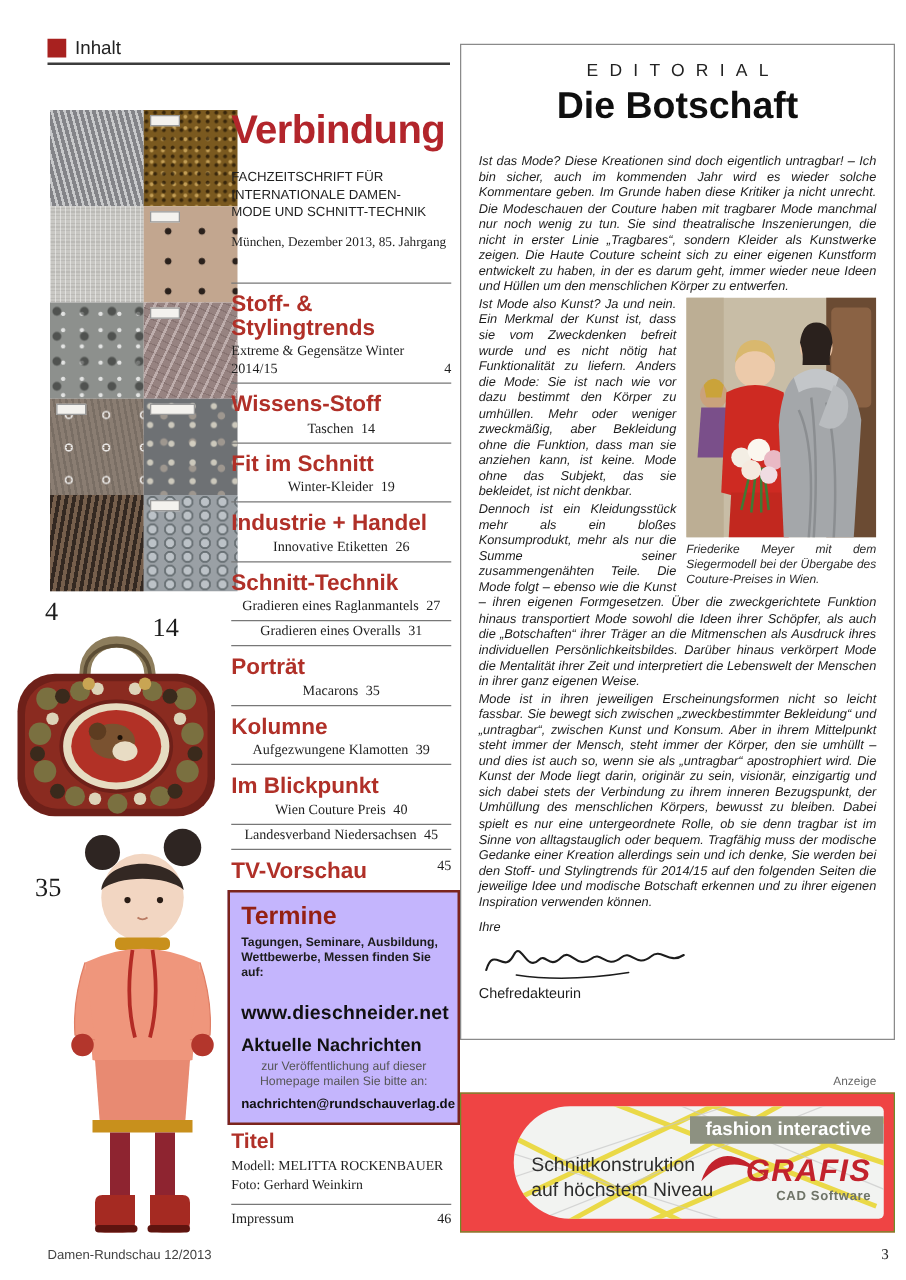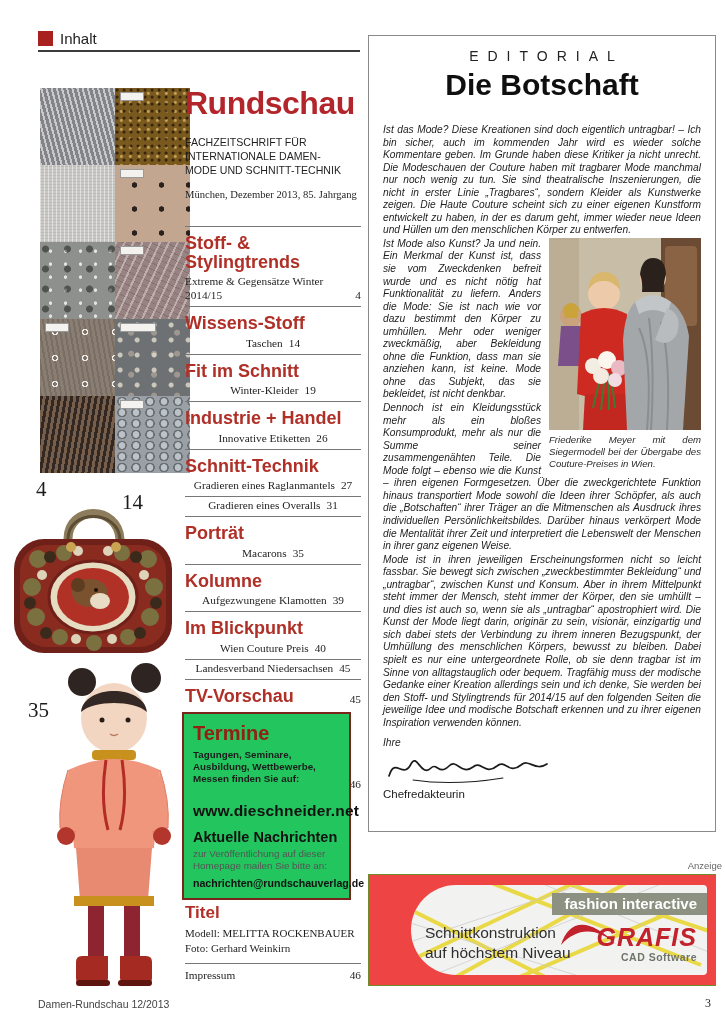--- a/index.html
+++ b/index.html
@@ -40,32 +40,32 @@
   .logo{font-size:32px;font-weight:bold;color:#b2252b;letter-spacing:-0.5px;}
   .masthead-sub{margin-top:14px;font-size:10.6px;line-height:1.3;color:#1f1f1f;}
   .masthead-issue{margin-top:12px;font-family:"Liberation Serif",serif;font-size:10.6px;color:#1f1f1f;}
   .toc-sections{margin-top:26px;}
   .toc-rule{border-bottom:1px solid #777;}
   .toc-heading{font-size:18px;font-weight:bold;color:#b03028;padding:7px 0 2px 0;line-height:1.02;}
   .toc-item{display:flex;justify-content:center;align-items:flex-end;
     font-family:"Liberation Serif",serif;font-size:11.3px;color:#1e1e1e;
     padding:1px 0 4px 0;border-bottom:1px solid #777;line-height:1.25;}
   .toc-item .pg{padding-left:6px;}
-  .toc-heading-row{display:flex;justify-content:space-between;align-items:flex-end;padding:7px 0 4px 0;}
+  .toc-heading-row{display:flex;justify-content:space-between;padding:7px 0 4px 0;}
   .toc-heading-row .toc-heading{padding:0;}
   .toc-heading-row .pg{font-family:"Liberation Serif",serif;font-size:11.3px;color:#1e1e1e;}
 
   
-  .termine{position:absolute;left:182px;top:712px;width:169px;box-sizing:border-box;
-    background:#22c55e;border:2px solid #7b241c;padding:8px 9px 9px 9px;}
+  .termine{position:absolute;left:182px;top:712px;width:186px;box-sizing:border-box;
+    background:#c4b5fd;border:2px solid #7b241c;padding:8px 9px 9px 9px;}
   .termine-title{font-size:20px;font-weight:bold;color:#942013;}
   .termine-line1{margin-top:4px;font-size:9.8px;font-weight:bold;color:#1c1c1c;line-height:1.25;}
   .termine-url{margin-top:16px;font-size:15.5px;font-weight:bold;color:#111;letter-spacing:0.2px;}
   .termine-sub{margin-top:9px;font-size:14.5px;font-weight:bold;color:#111;}
-  .termine-line2{margin-top:3px;font-size:9.8px;color:#555;line-height:1.25;}
+  .termine-line2{margin-top:3px;font-size:9.8px;color:#555;line-height:1.25;text-align:center;}
   .termine-email{margin-top:5px;font-size:10.6px;font-weight:bold;color:#111;}
 
   
   .titel-block{position:absolute;left:185px;top:903px;width:176px;}
   .titel-heading{font-size:17px;font-weight:bold;color:#b03028;}
   .titel-lines{margin-top:3px;font-family:"Liberation Serif",serif;font-size:11px;line-height:1.35;color:#1e1e1e;}
   .impressum-row{display:flex;justify-content:space-between;border-top:1px solid #777;
     margin-top:7px;padding-top:5px;font-family:"Liberation Serif",serif;font-size:11.3px;color:#1e1e1e;}
 
   
@@ -77,21 +77,21 @@
     text-align:justify;color:#1d1d1d;}
   .ed-body p{margin:0 0 1px 0;}
   .ed-figure{float:right;width:152px;margin:2px 0 3px 8px;}
   .ed-photo{width:152px;height:192px;display:block;}
   .ed-caption{font-size:9.6px;font-style:italic;color:#2a2a2a;line-height:1.25;margin-top:4px;}
   .ed-closing{margin-top:8px;font-style:italic;font-size:10.2px;}
   .ed-sig{margin:2px 0 0 0;}
   .ed-role{font-size:11.5px;color:#1d1d1d;}
 
   
-  .anzeige-label{position:absolute;right:3px;top:860px;font-size:9.5px;color:#666;}
+  .anzeige-label{position:absolute;right:24px;top:860px;font-size:9.5px;color:#666;}
   .ad{position:absolute;left:368px;top:874px;width:348px;height:112px;background:#ef4444;border:1px solid #6e8c28;box-sizing:border-box;}
   .ad-inner{position:absolute;left:42px;top:10px;right:8px;bottom:10px;background:#f2f3f1;
     border-radius:46px 4px 4px 46px;overflow:hidden;}
   .ad-lines{position:absolute;inset:0;}
   .ad-banner{position:absolute;right:0;top:8px;background:#8d9181;color:#fff;
     font-size:15px;font-weight:bold;padding:2px 10px 3px 12px;}
   .ad-tagline{position:absolute;left:14px;bottom:12px;font-size:15.5px;color:#2e2e2e;line-height:1.3;}
   .ad-brand{position:absolute;right:10px;bottom:12px;text-align:right;}
   .ad-brand-name{font-size:25px;font-weight:bold;font-style:italic;color:#c2222c;letter-spacing:1px;line-height:1;}
   .ad-brand-sub{font-size:10.5px;font-weight:bold;color:#6f7468;margin-top:1px;letter-spacing:0.5px;}
@@ -210,21 +210,21 @@
       <rect x="40" y="246" width="16" height="52" fill="#8e2430"></rect>
       <rect x="76" y="246" width="16" height="52" fill="#8e2430"></rect>
       <path d="M34,296 h26 v22 q0,8 -10,8 h-14 q-8,0 -8,-8 v-16 q0,-6 6,-6 Z" fill="#a52a22"></path>
       <path d="M72,296 h26 q6,0 6,6 v16 q0,8 -8,8 h-14 q-10,0 -10,-8 Z" fill="#a52a22"></path>
       <rect x="28" y="320" width="34" height="6" rx="3" fill="#5e140f"></rect>
       <rect x="70" y="320" width="34" height="6" rx="3" fill="#5e140f"></rect>
     </svg>
   </div>
 
   <div class="toc-col">
-    <div class="logo">Rundschau</div>
+    <div class="logo">Verbindung</div>
     <div class="masthead-sub">
       <div>FACHZEITSCHRIFT FÜR</div>
       <div>INTERNATIONALE DAMEN-</div>
       <div>MODE UND SCHNITT-TECHNIK</div>
     </div>
     <div class="masthead-issue">München, Dezember 2013, 85. Jahrgang</div>
 
     <div class="toc-sections">
       <div class="toc-rule"></div>
 

